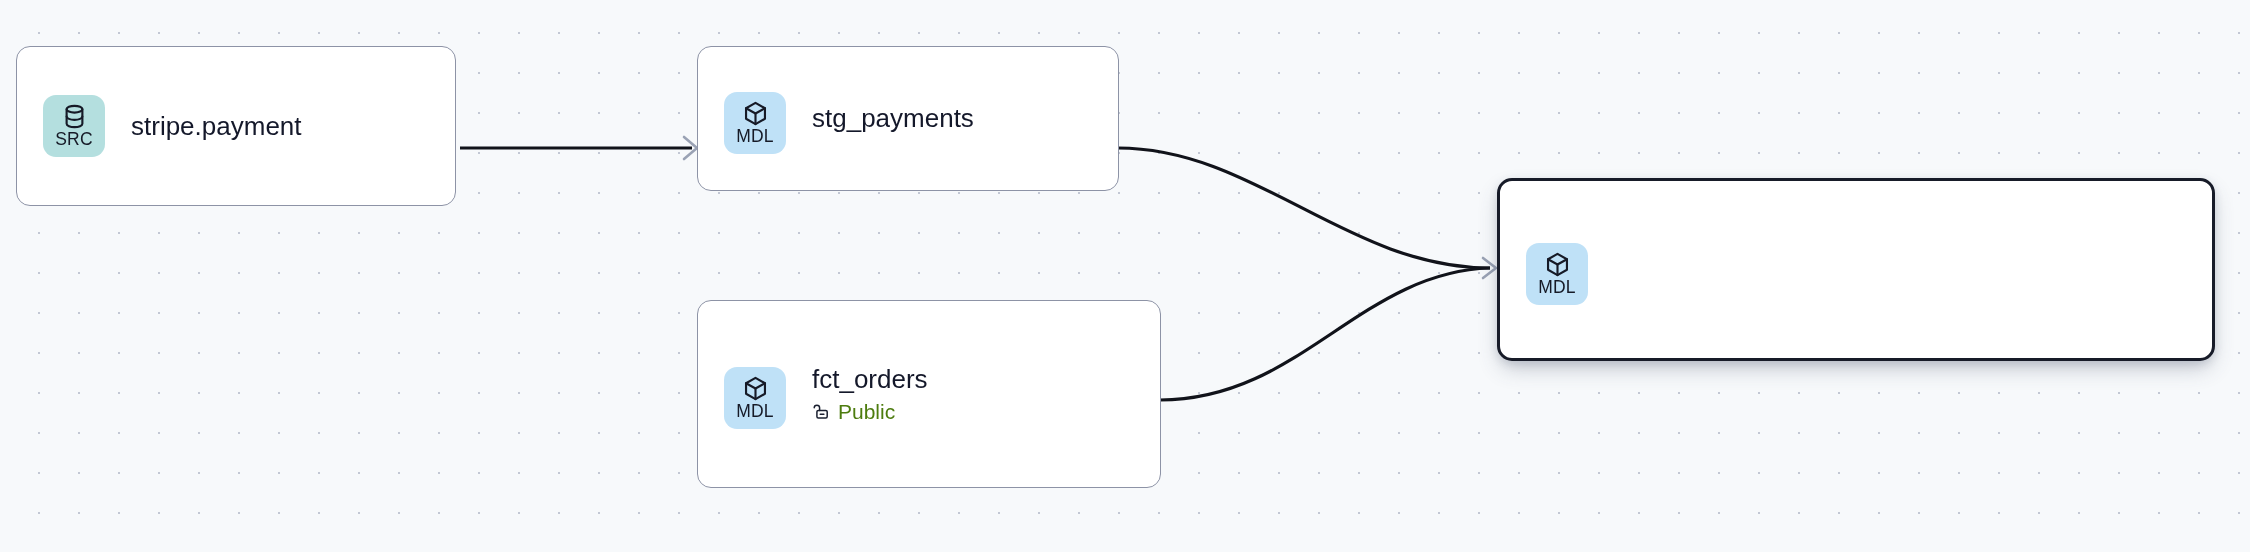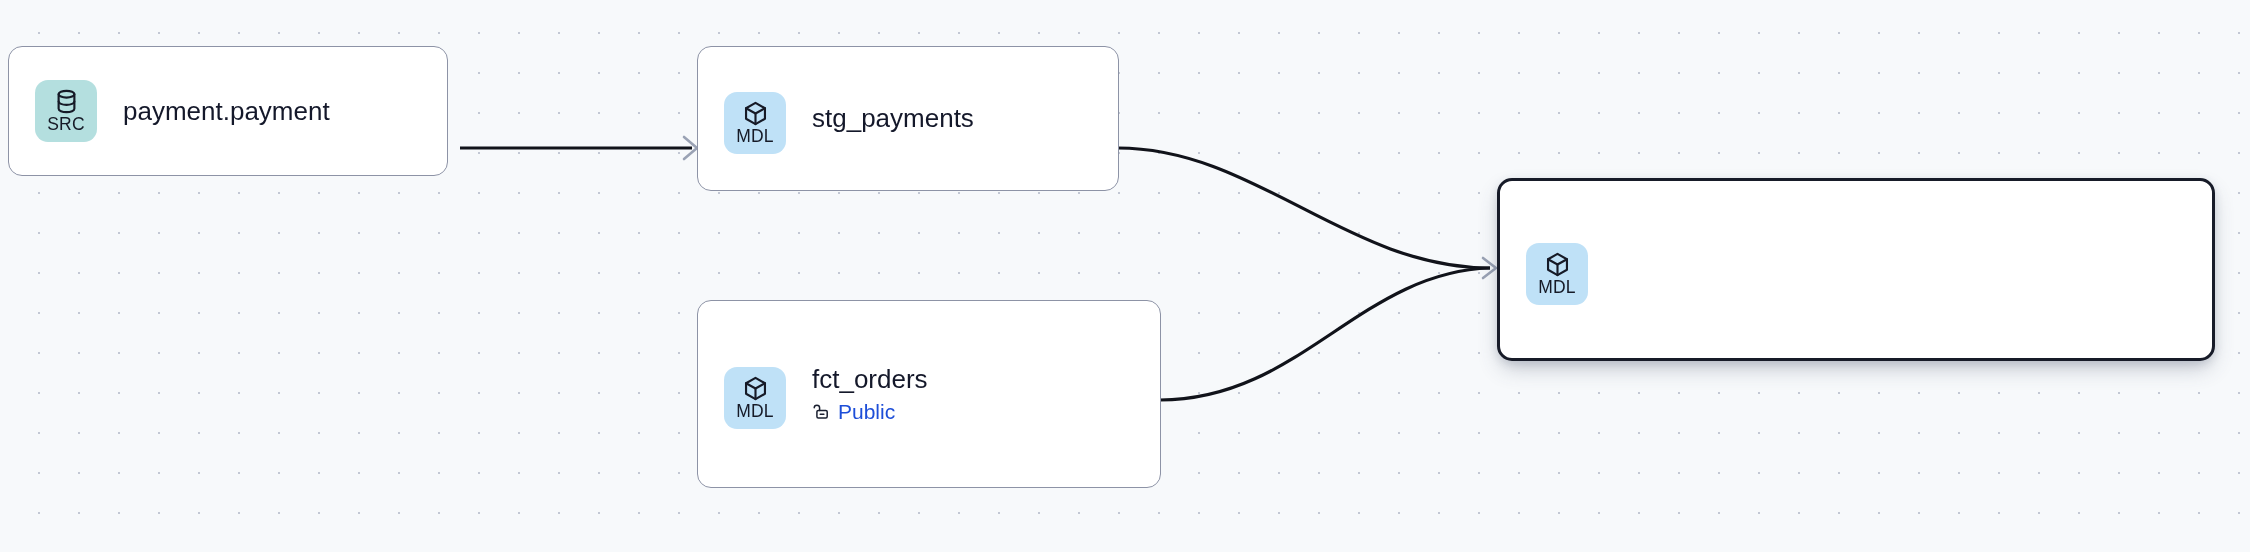--- a/index.html
+++ b/index.html
@@ -108,21 +108,21 @@
     color: #14182a;
     white-space: nowrap;
     font-family: "Liberation Sans", sans-serif;
   }
   .node-sub {
     display: flex;
     align-items: center;
     gap: 7px;
     margin-top: 5px;
     font-size: 21px;
-    color: #1d4ed8;
+    color: #4d7c0f;
     white-space: nowrap;
   }
   .node-sub svg {
     display: block;
     width: 19px;
     height: 19px;
     flex: 0 0 auto;
   }
 </style>
 </head>
@@ -135,31 +135,31 @@
     <path class="edge-path" d="M 460 148 L 692 148"></path>
     <path class="edge-head" d="M 684 137 L 697 148 L 684 159"></path>
 
     <path class="edge-path" d="M 1118 148 C 1255 148, 1348 268, 1490 268"></path>
 
     <path class="edge-path" d="M 1160 400 C 1300 400, 1360 272, 1490 268"></path>
 
     <path class="edge-head" d="M 1483 258 L 1496 268 L 1483 278"></path>
   </svg>
 
-  <div class="node" style="left:8px; top:46px; width:440px; height:130px;">
+  <div class="node" style="left:16px; top:46px; width:440px; height:160px;">
     <div class="badge src">
       <svg viewBox="0 0 24 24" fill="none" stroke="#161a27" stroke-width="1.9" stroke-linecap="round" stroke-linejoin="round">
         <ellipse cx="12" cy="5.5" rx="7" ry="3"></ellipse>
         <path d="M5 5.5 v13 c0 1.66 3.13 3 7 3 s7 -1.34 7 -3 v-13"></path>
         <path d="M5 12 c0 1.66 3.13 3 7 3 s7 -1.34 7 -3"></path>
       </svg>
       <span class="badge-label">SRC</span>
     </div>
     <div class="node-body">
-      <div class="node-title">payment.payment</div>
+      <div class="node-title">stripe.payment</div>
     </div>
   </div>
 
   <div class="node" style="left:697px; top:46px; width:422px; height:145px;">
     <div class="badge mdl">
       <svg viewBox="0 0 24 24" fill="none" stroke="#161a27" stroke-width="1.9" stroke-linecap="round" stroke-linejoin="round">
         <path d="M12 2.6 L20.4 7.3 L20.4 16.7 L12 21.4 L3.6 16.7 L3.6 7.3 Z"></path>
         <path d="M3.6 7.3 L12 12 L20.4 7.3"></path>
         <path d="M12 12 L12 21.4"></path>
       </svg>

